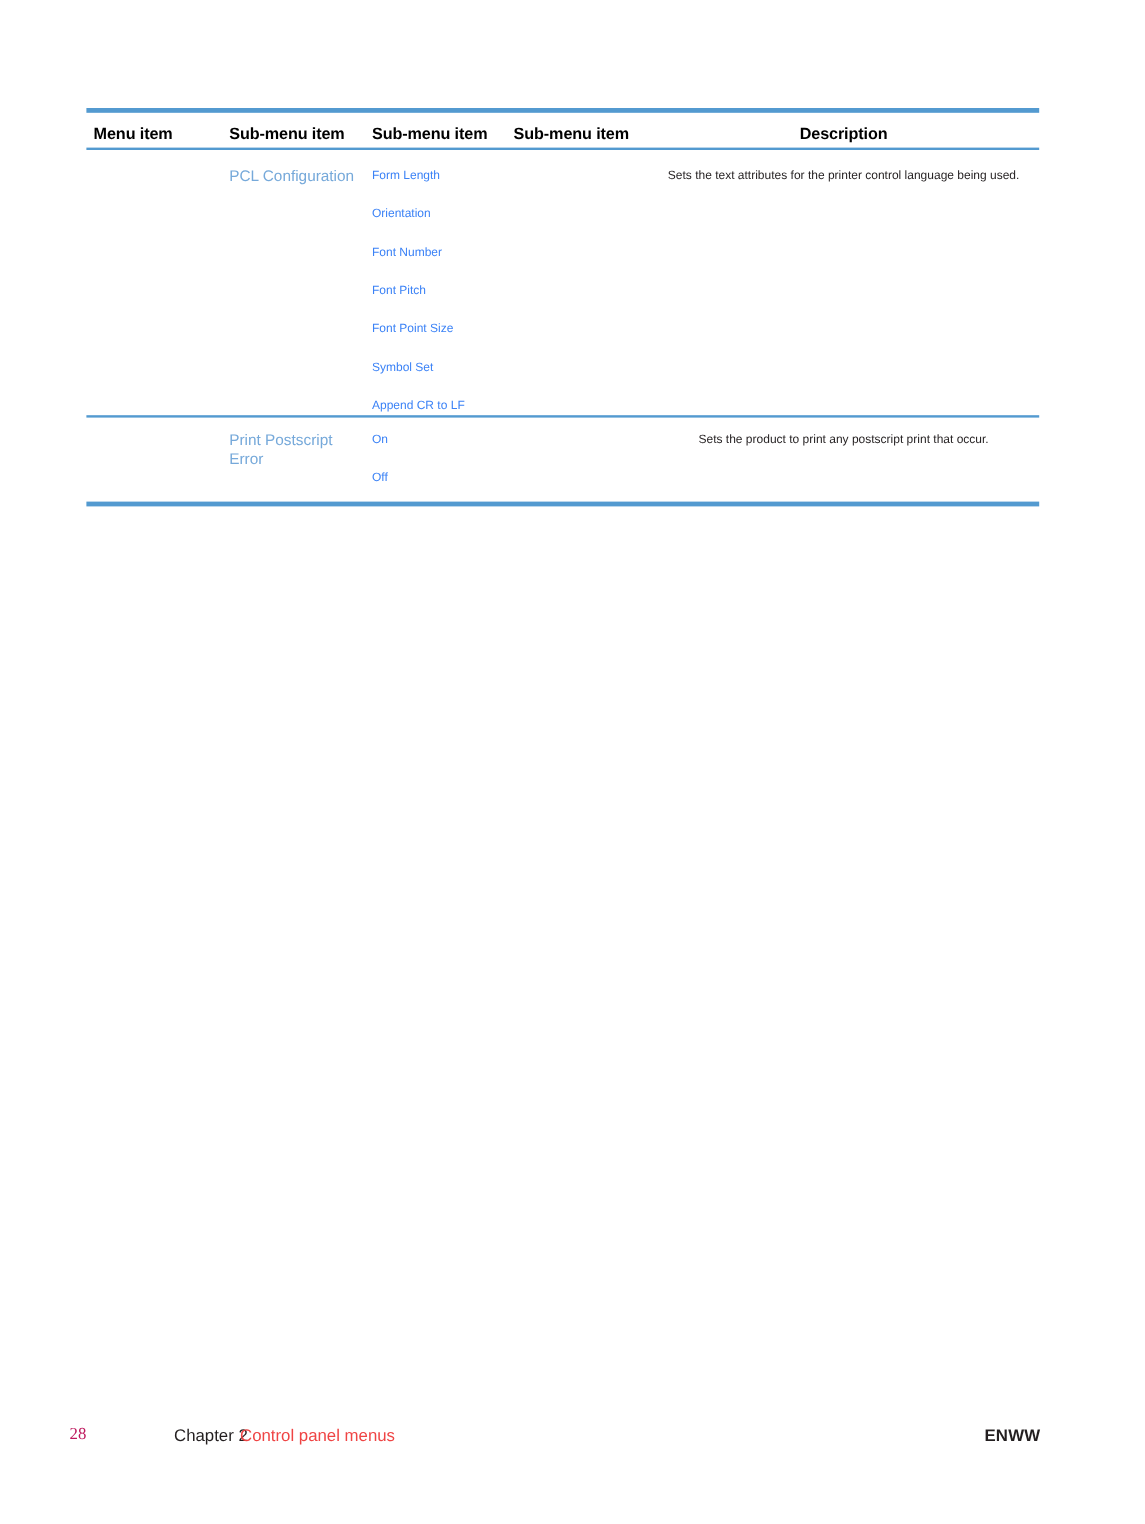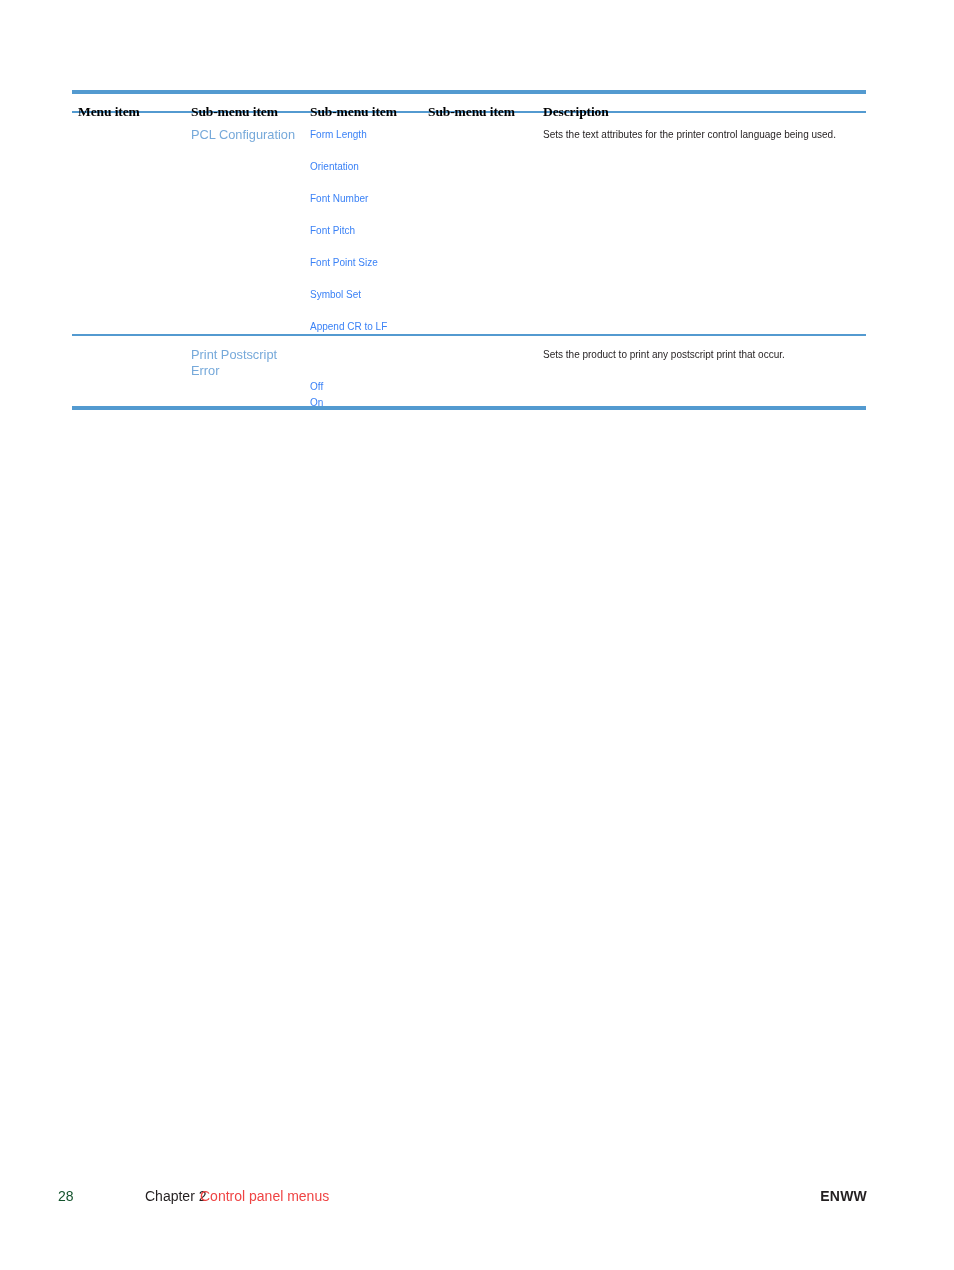--- a/index.html
+++ b/index.html
@@ -36,23 +36,22 @@
     background: #539AD0;
     width: 100%;
   }
   .rule-thin {
     height: 2px;
     background: #539AD0;
     width: 100%;
   }
 
   .thead {
-    height: 17px;
+    height: 29px;
     position: relative;
-    font-family: Liberation Serif, serif;
   }
   .thead .cell {
     position: absolute;
     top: 10px;
     font-size: 13.5px;
     font-weight: bold;
     color: #000000;
     letter-spacing: -0.1px;
     white-space: nowrap;
   }
@@ -76,21 +75,21 @@
     color: #231F20;
     font-size: 10px;
     line-height: 16px;
   }
 
   
   .c1 { left: 6px;   width: 108px; }
   .c2 { left: 119px; width: 112px; }
   .c3 { left: 238px; width: 112px; }
   .c4 { left: 356px; width: 108px; }
-  .c5 { left: 471px; width: 320px; }
+  .c5 { left: 471px; width: 320px; text-align: center; }
 
   .stack-item {
     position: absolute;
     font-size: 10px;
     line-height: 16px;
     color: #3b82f6;
     white-space: nowrap;
   }
 
   
@@ -99,21 +98,22 @@
     left: 0;
     top: 1188px;
     width: 954px;
     height: 24px;
   }
   .footer-pageno {
     position: absolute;
     left: 58px;
     top: 0;
     font-size: 14px;
-    color: #14532d;
+    color: #be185d;
+    font-family: Liberation Serif, serif;
   }
   .footer-chapter {
     position: absolute;
     left: 145px;
     top: 0;
     font-size: 14px;
     color: #231F20;
   }
   .footer-title {
     position: absolute;
@@ -166,21 +166,21 @@
       <div class="cell-abs c4 col-link" style="top:14px;"></div>
       <div class="cell-abs c5 col-desc" style="top:14px;">Sets the text attributes for the printer control language being used.</div>
     </div>
 
     <div class="rule-thin"></div>
 
     <div class="tbody-row row-2">
       <div class="cell-abs c1 col-link" style="top:11px;"></div>
       <div class="cell-abs c2 col-link" style="top:11px;">Print Postscript Error</div>
 
-      <div class="stack-item c3" style="top:11px;margin-top:48px;">On</div>
+      <div class="stack-item c3" style="top:11px;">On</div>
       <div class="stack-item c3" style="top:43px;">Off</div>
 
       <div class="cell-abs c4 col-link" style="top:11px;"></div>
       <div class="cell-abs c5 col-desc" style="top:11px;">Sets the product to print any postscript print that occur.</div>
     </div>
 
     <div class="rule-thick"></div>
 
   </div>
 

